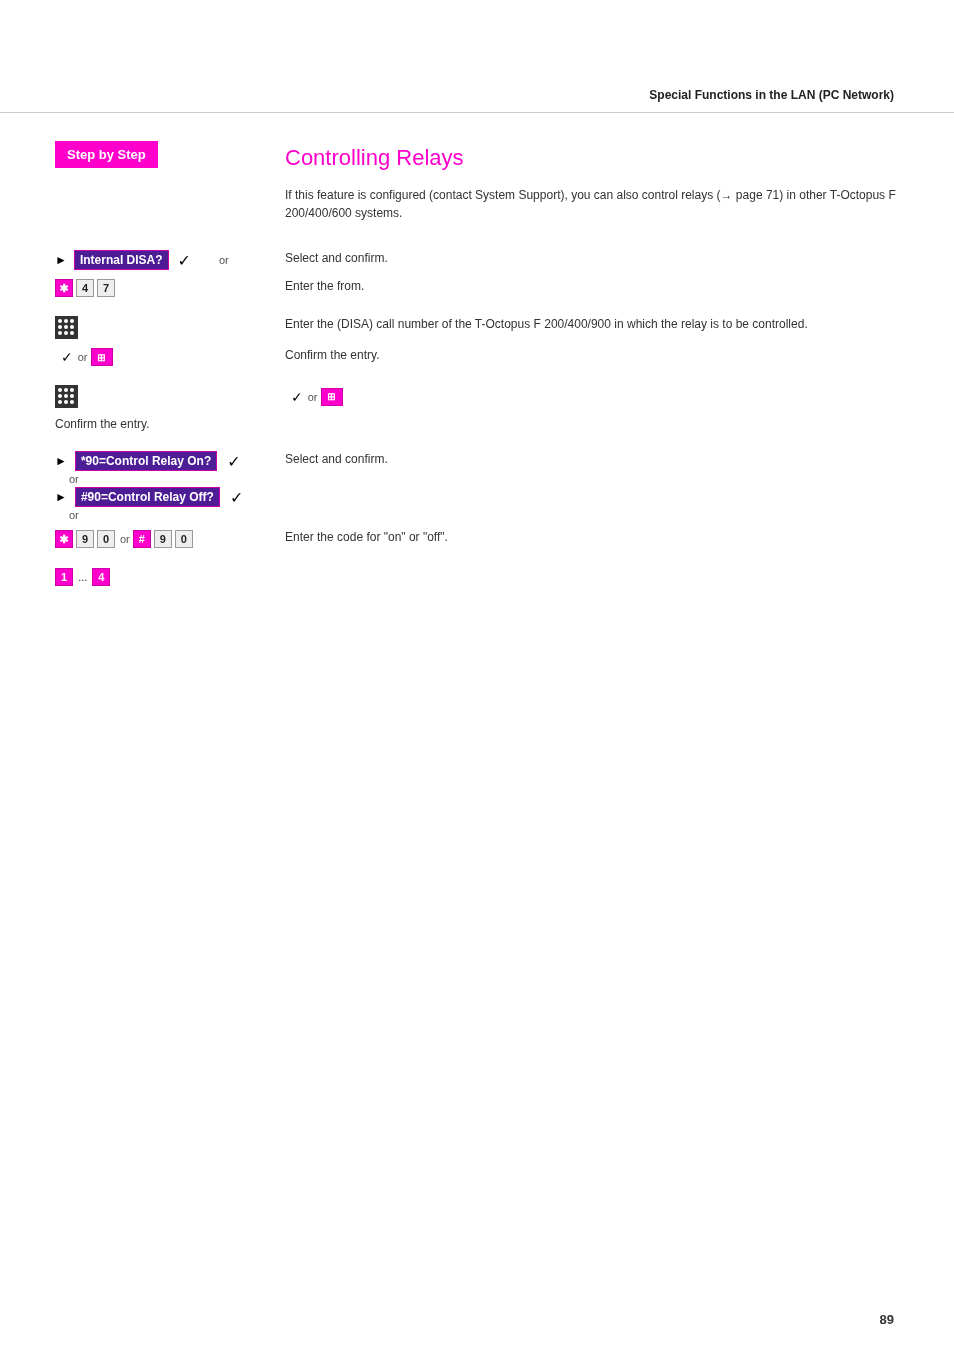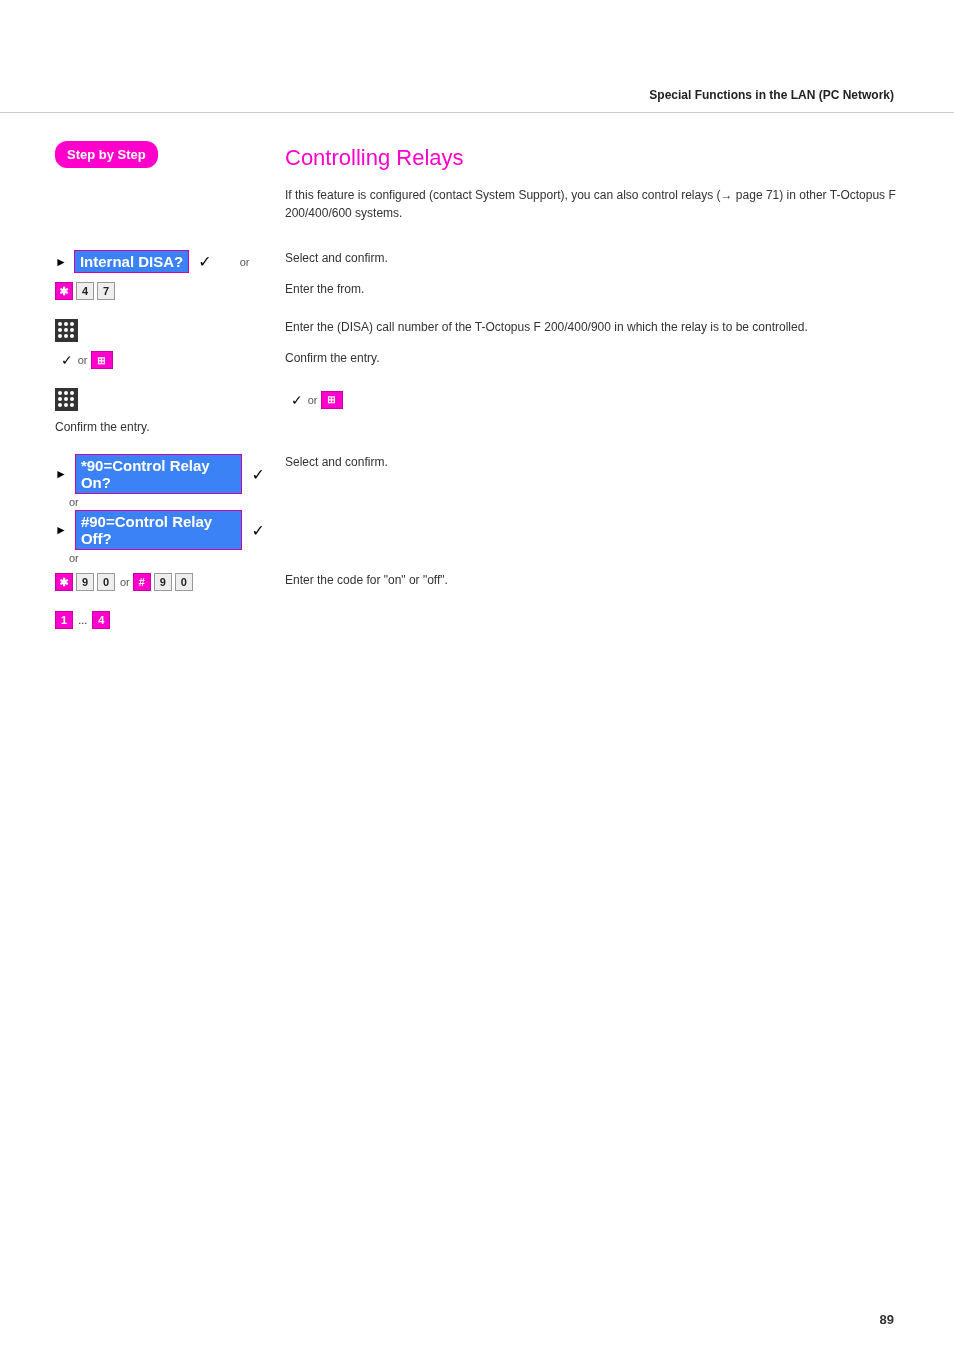--- a/index.html
+++ b/index.html
@@ -24,34 +24,33 @@
     }
 
     .step-by-step-box {
       background: #ff00cc;
       color: #fff;
       font-weight: bold;
       font-size: 13px;
       padding: 6px 12px;
       margin-bottom: 20px;
       display: inline-block;
-      border-radius: 12px;
     }
 
     .arrow-icon {
       color: #000;
       font-size: 12px;
       margin-right: 4px;
       flex-shrink: 0;
     }
 
     .step-label {
-      background: #3b82f6;
-      color: #fff;
-      font-size: 15px;
+      background: #4c1d95;
+      color: #fff;
+      font-size: 12px;
       font-weight: bold;
       padding: 2px 5px;
       border: 1px solid #cc00aa;
     }
 
     .check-mark {
       font-size: 16px;
       margin-left: 6px;
       color: #000;
     }

